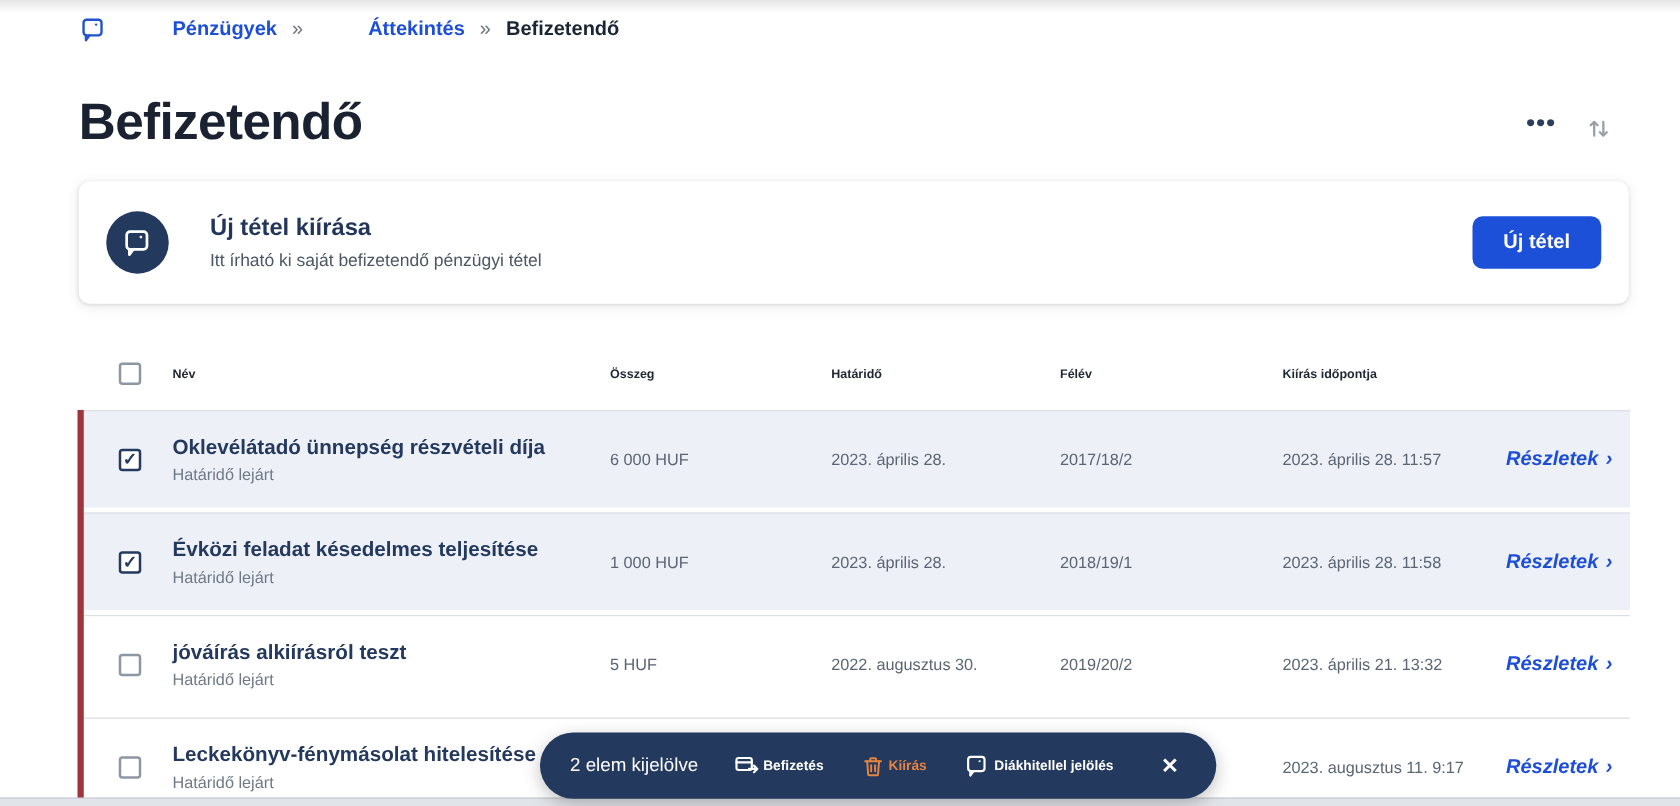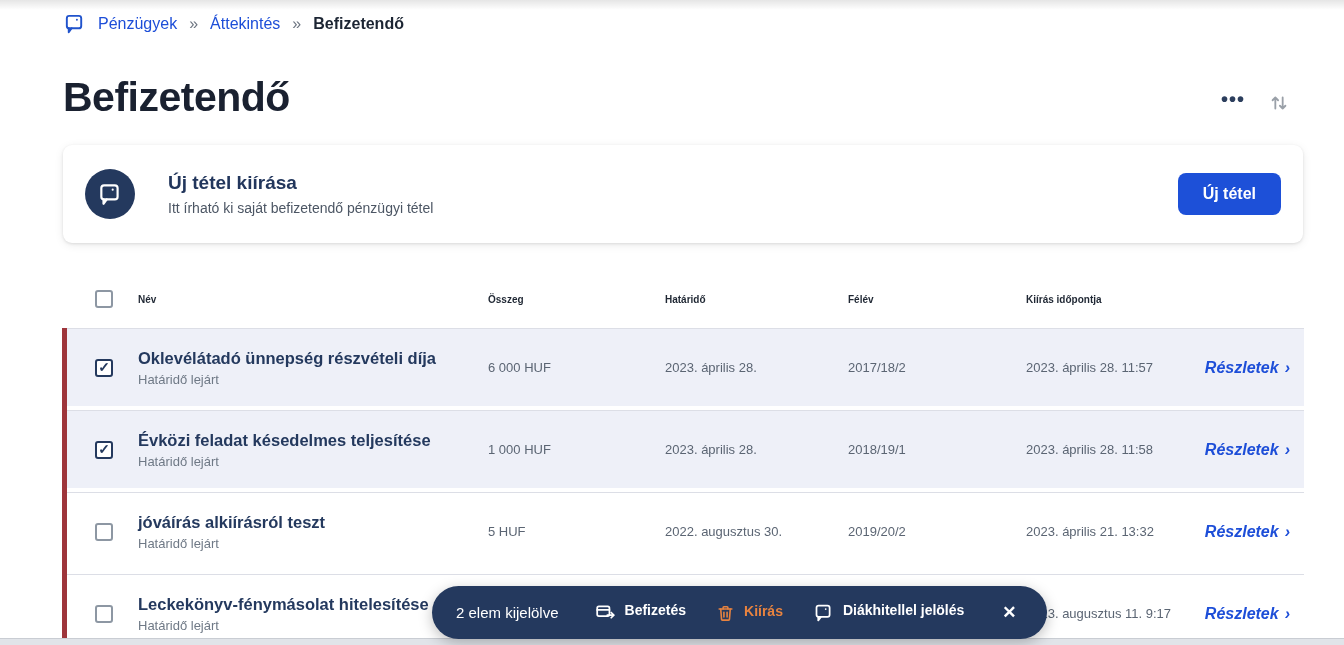--- a/index.html
+++ b/index.html
@@ -5,21 +5,21 @@
   * { margin:0; padding:0; box-sizing:border-box; }
   html,body { width:1344px; height:645px; overflow:hidden; background:#ffffff;
     font-family:"Liberation Sans", sans-serif; color:#1f2733; position:relative; }
 
   .top-fade { position:absolute; top:0; left:0; width:1344px; height:10px;
     background:linear-gradient(180deg, rgba(0,0,0,0.10), rgba(0,0,0,0)); pointer-events:none; }
 
   
   .breadcrumb { position:absolute; left:63px; top:12px; display:flex; align-items:center; gap:12px;
     font-size:16px; }
-  .breadcrumb .crumb-link { color:var(--link-blue); font-weight:400; cursor:pointer; }
+  .breadcrumb .crumb-link { color:var(--link-blue); font-weight:700; cursor:pointer;margin-left:40px; }
   .breadcrumb .crumb-current { color:#1c2533; font-weight:700; }
   .breadcrumb .sep { color:#6e7682; font-size:16px; }
   .bc-icon svg { display:block; }
 
   
   .page-title { position:absolute; left:63px; top:74px; font-size:41px; font-weight:800;
     letter-spacing:-0.5px; color:#1a2130; }
   .more-btn { position:absolute; left:1218px; top:88px; width:30px; height:26px;
     color:#2c3e5d; font-size:20px; font-weight:800; letter-spacing:1px; cursor:pointer; text-align:center; }
   .sort-btn { position:absolute; left:1268px; top:92px; width:24px; height:22px; cursor:pointer; }
@@ -55,23 +55,23 @@
   .cell-name .st { font-size:13px; color:#6f7986; }
   .cell { font-size:13px; color:#5b6573; }
   .cell-details { text-align:right; padding-right:14px; }
   .details-link { font-size:16px; font-weight:700; color:var(--link-blue); cursor:pointer; white-space:nowrap;font-style:italic; }
   .details-link .chev { font-weight:700; margin-left:6px; }
 
   
   .sel-toolbar { position:absolute; left:432px; top:586px; height:53px; background:var(--navy);
     border-radius:27px; display:flex; align-items:center; padding:0 24px; z-index:10;
     box-shadow:0 4px 14px rgba(0,0,0,0.25); }
-  .sel-count { color:#fff; font-size:15px; margin-right:36px; white-space:nowrap; }
-  .tb-action { display:flex; gap:9px; margin-right:30px; cursor:pointer;
-    font-size:14px; font-weight:700; white-space:nowrap; }
+  .sel-count { color:#fff; font-size:15px; margin-right:28px; white-space:nowrap; }
+  .tb-action { display:flex; align-items:center; gap:3px; margin-right:30px; cursor:pointer;
+    font-size:11px; font-weight:700; white-space:nowrap; }
   .tb-close { color:#fff; font-size:17px; font-weight:700; cursor:pointer; margin-left:2px; padding:4px 6px; }
 
   .bottom-strip { position:absolute; left:0; bottom:0; width:1344px; height:7px;
     background:#e1e4e9; border-top:1px solid #c9cdd3; }
 </style>
 </head>
 <body>
 
 <div class="top-fade"></div>
 

